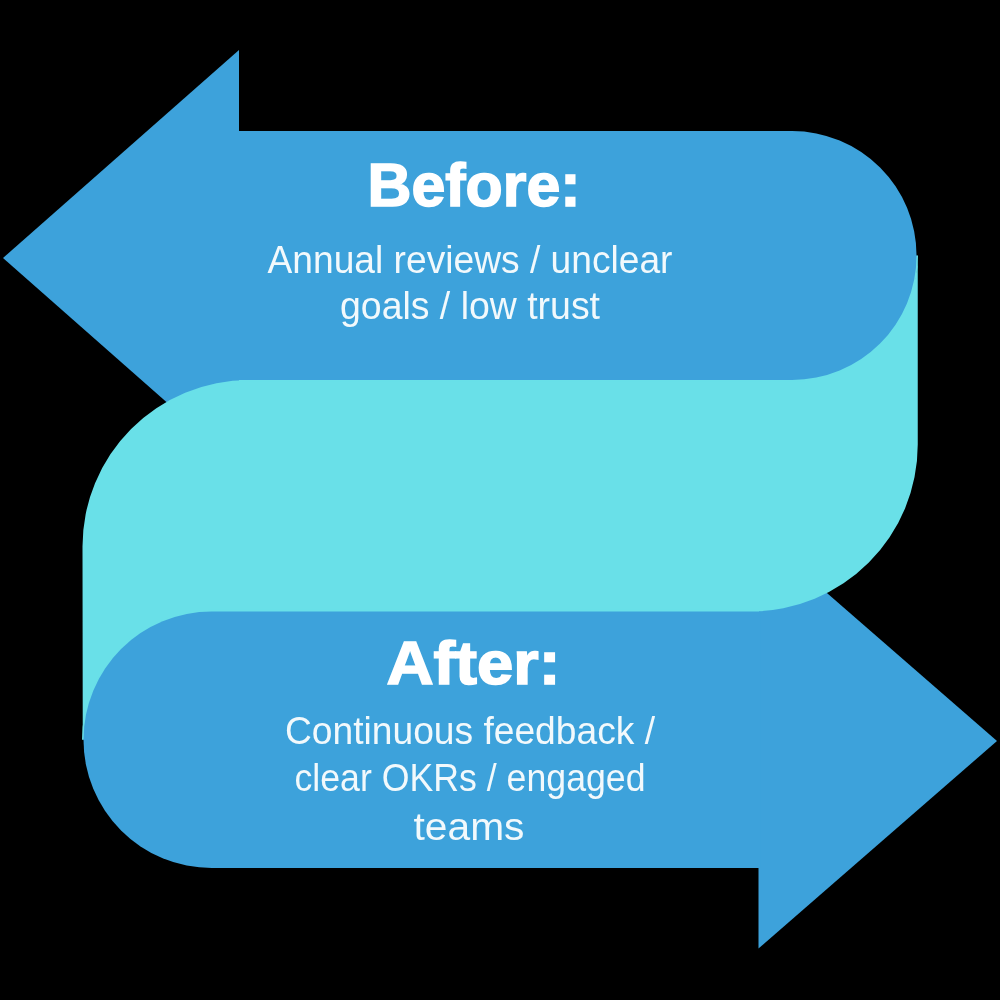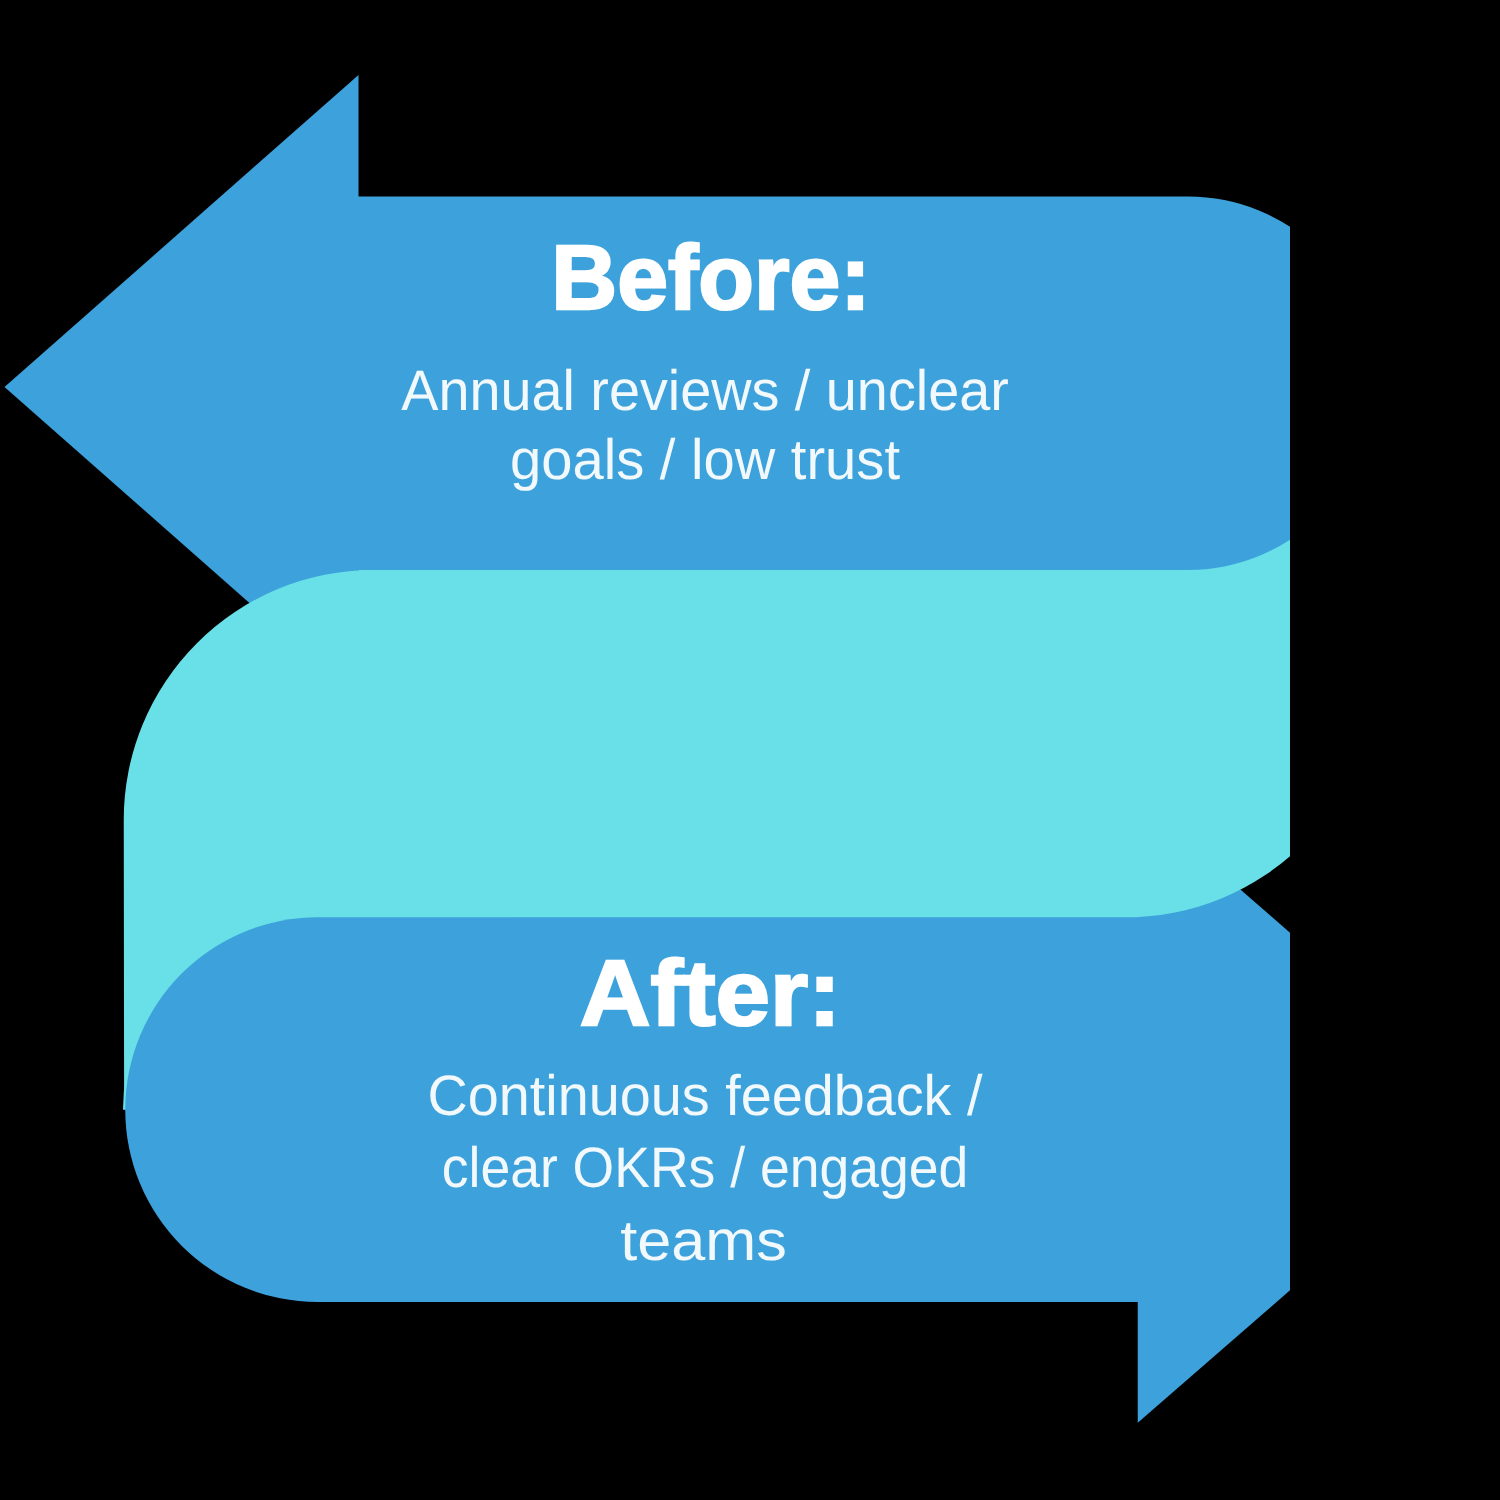--- a/index.html
+++ b/index.html
@@ -1,16 +1,16 @@
 <!DOCTYPE html>
 <html><head>
 <meta charset="utf-8">
 <style>
   html,body{margin:0;padding:0;background:#000;}
-  #stage{position:relative;width:860px;height:1000px;background:#000;overflow:hidden;}
+  #stage{position:relative;width:1000px;height:1000px;background:#000;overflow:hidden;}
   svg{display:block;}
   text{font-family:"Liberation Sans",sans-serif;}
 </style>
 </head>
 <body>
 <div id="stage">
 <svg width="1000" height="1000" viewBox="0 0 1000 1000">
   <rect x="0" y="0" width="1000" height="1000" fill="#000000"></rect>
 
   <polygon points="239,50 3,258 239,466" fill="#3DA2DB"></polygon>

